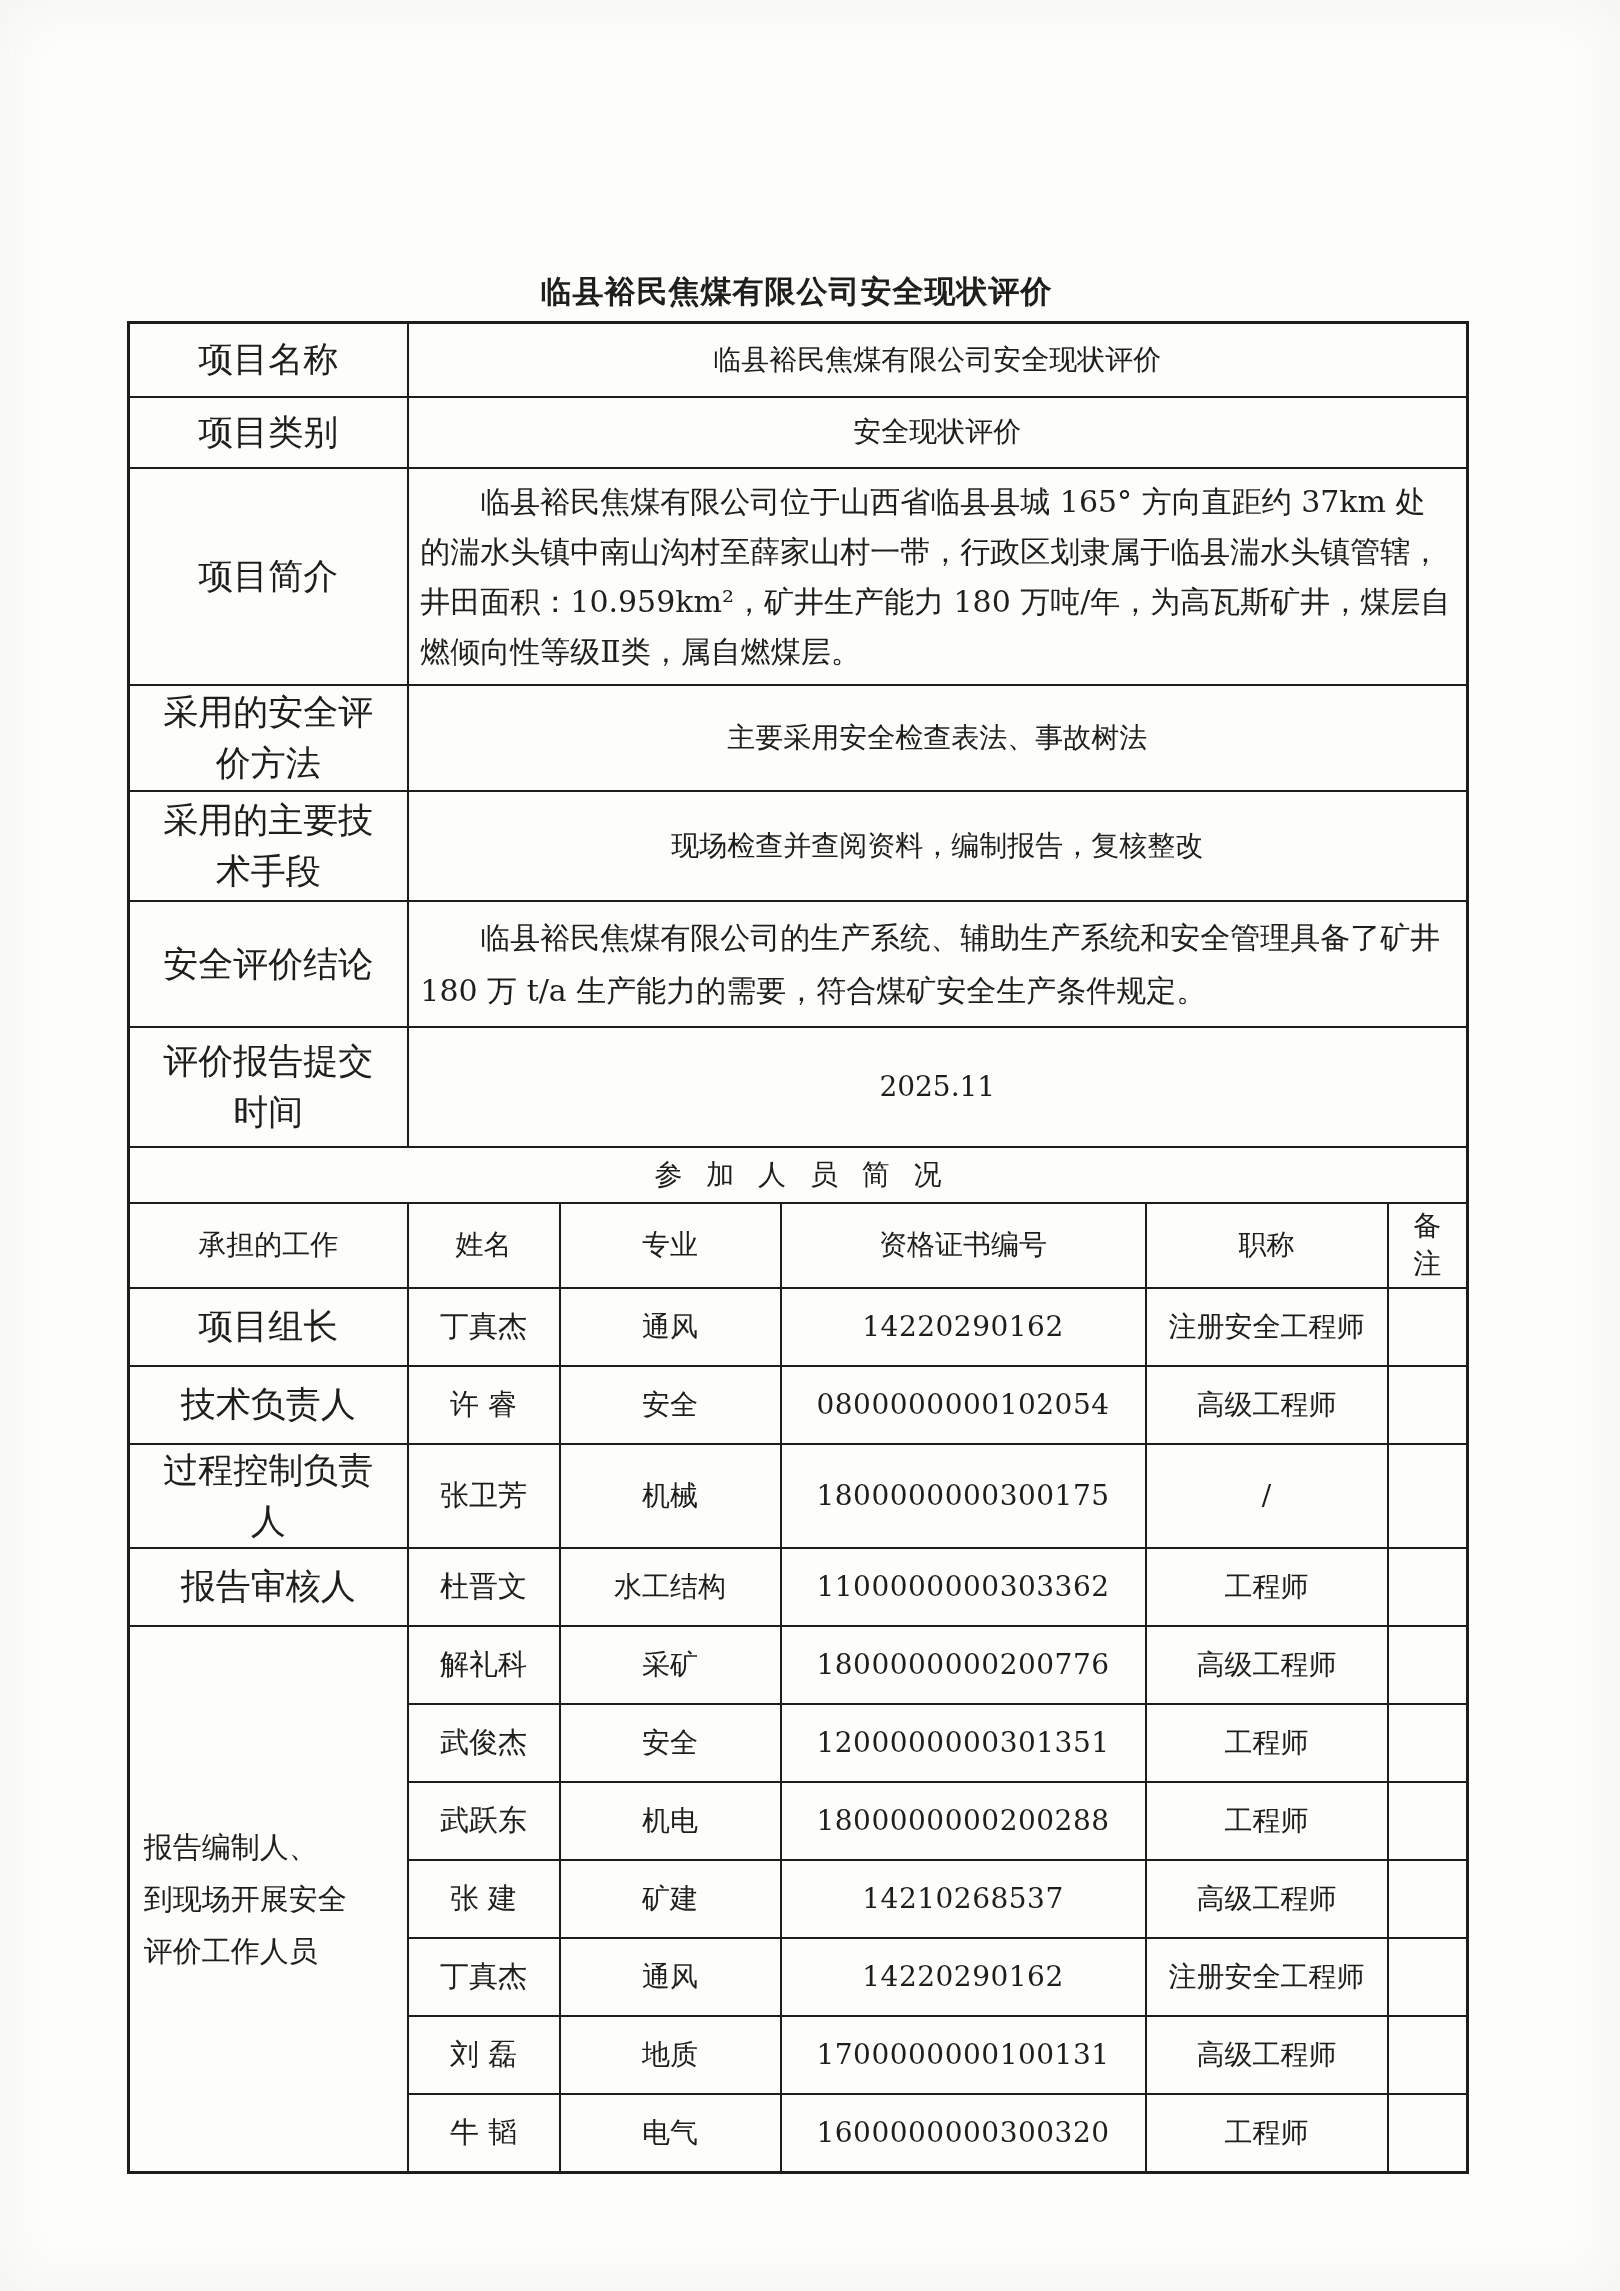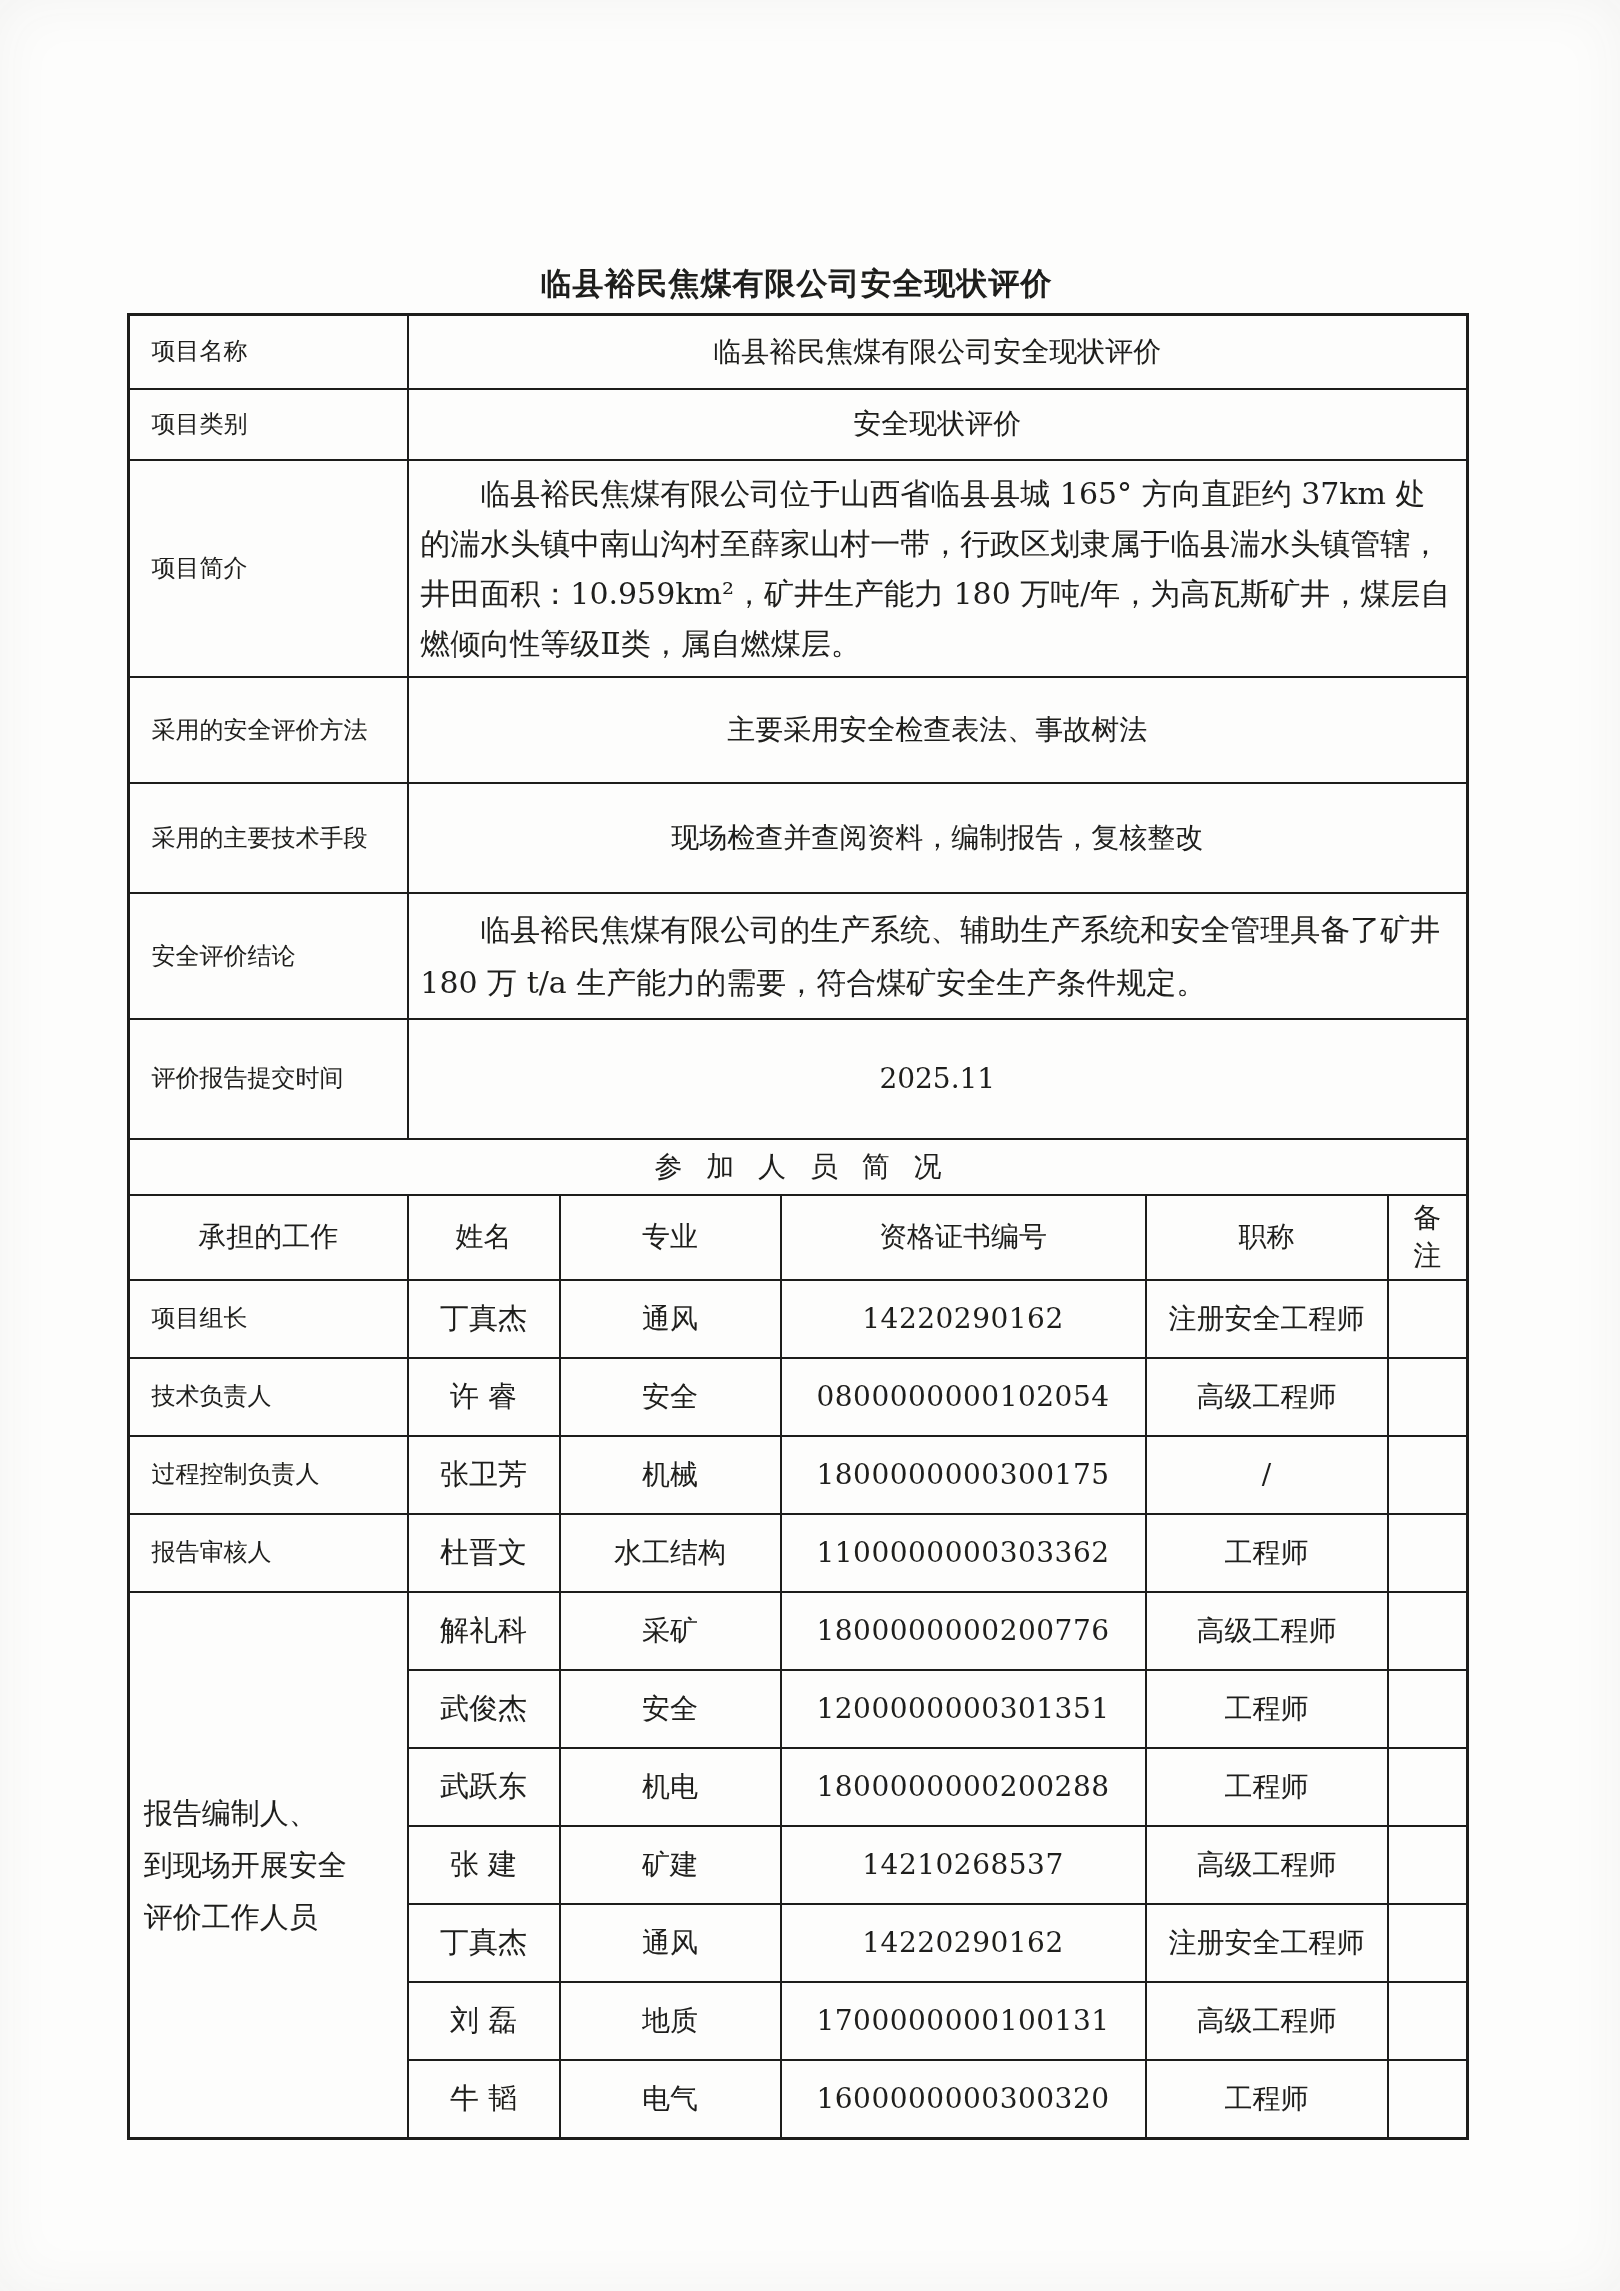--- a/index.html
+++ b/index.html
@@ -6,21 +6,21 @@
   .page {
     position: relative;
     width: 1620px;
     height: 2292px;
     background: #fdfdfc;
     box-shadow: inset 0 0 59px rgba(60,60,55,0.05);
     font-family: "DejaVu Serif", "Liberation Serif", serif;
     color: #1e1e1c;
     overflow: hidden;
   }
-  .content { position:absolute; left:127px; top:8px; width:1339px; }
+  .content { position:absolute; left:127px; top:16px; width:1339px; }
   .doc-title {
     margin: 0;
     padding-top: 255px;
     padding-bottom: 7.8px;
     text-align: center;
     font-size: 31px;
     font-weight: 700;
     letter-spacing: 1px;
   }
   table.doc-table {
@@ -31,21 +31,22 @@
   }
   td {
     border: 2.9px solid #1d1d1b;
     vertical-align: middle;
     font-size: 28px;
     padding: 0 13.7px;
     overflow: hidden;
     word-break: break-all;
   }
   td.lbl {
-    font-size: 24px;
+    text-align: center;
+    font-size: 35px;
     padding: 0 21.6px;
     line-height: 51px;
   }
   td.val { text-align: center; }
   td.para {
     text-align: left;
     padding: 7.8px 11.8px;
     line-height: 50px;
     font-size: 30px;
     white-space: pre-line;

